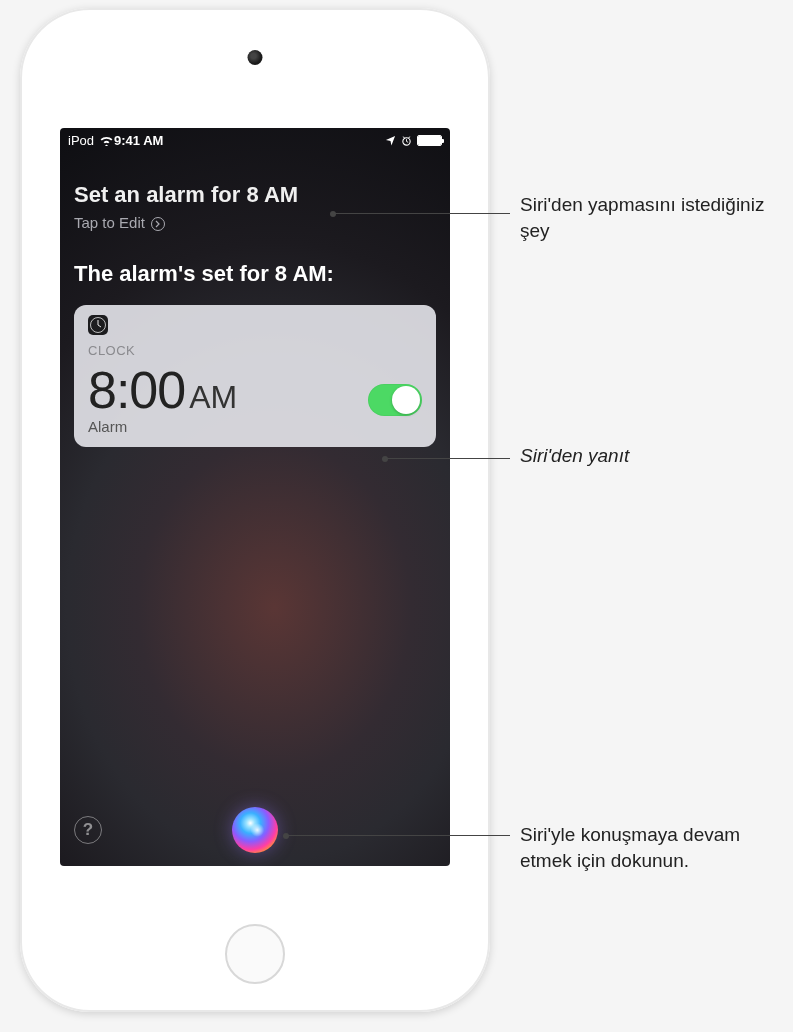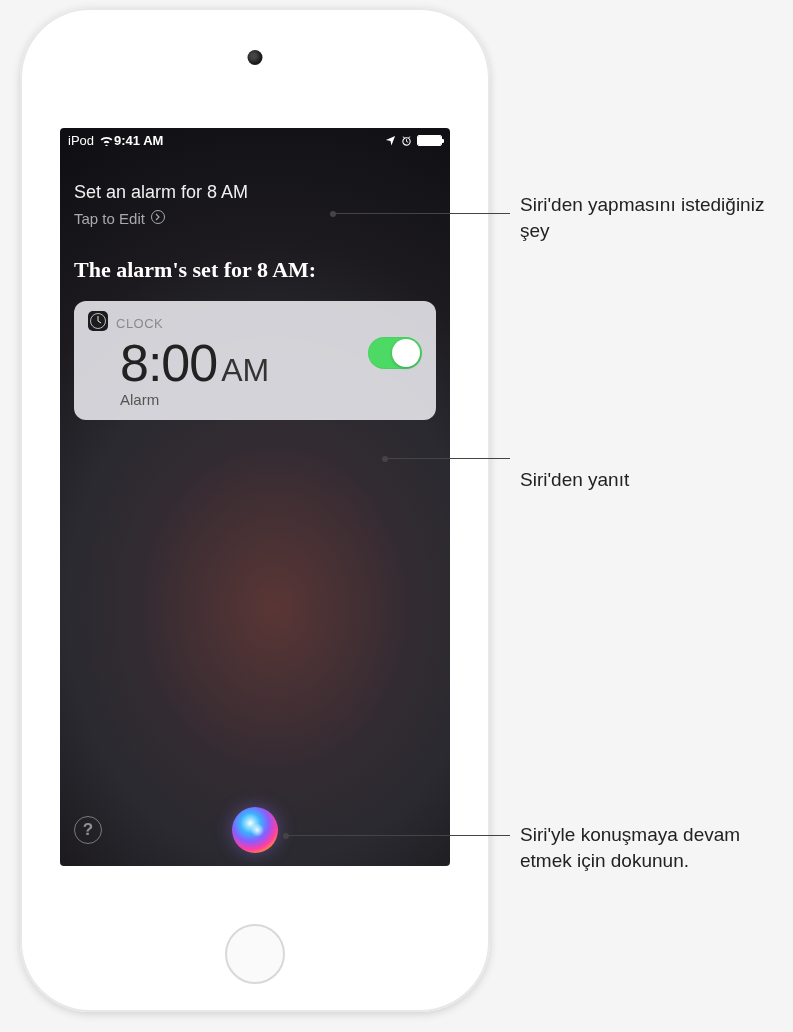--- a/index.html
+++ b/index.html
@@ -63,67 +63,66 @@
     .sb-left { display: flex; align-items: center; gap: 5px; justify-content: space-between; }
     .sb-center { flex: 1; text-align: left; font-weight: 600; }
     .sb-right { display: flex; align-items: center; gap: 5px; }
     .wifi-icon { width: 15px; height: 11px; }
     .battery-icon { width: 25px; height: 11px; border: 1px solid #fff; border-radius: 2px; position: relative; }
     .battery-icon::after { content:''; position:absolute; right:-3px; top:3px; width:2px; height:4px; background:#fff; border-radius:0 1px 1px 0;}
     .battery-fill { width: 100%; height: 100%; background:#fff; border-radius:1px; }
 
     .siri-content { padding: 30px 14px 0 14px; }
     .user-request {
-      font-size: 18px;
-      font-weight: 400;
+      font-size: 22px;
+      font-weight: 700;
       color: #f0f0f0;
       line-height: 1.2;
     }
     .tap-to-edit {
       display: flex;
-      align-items: flex-start;
+      align-items: flex-end;
       gap: 6px;
       font-size: 15px;
       color: #a9a9b0;
       margin-top: 6px;
     }
     .tap-to-edit .chev {
       width: 14px; height: 14px;
       border: 1px solid #a9a9b0;
       border-radius: 50%;
       display:flex; align-items:center; justify-content:center;
     }
     .tap-to-edit .chev svg { width:6px; height:8px; }
     .siri-response {
       font-size: 22px;
       font-weight: 600;
       color: #fff;
       margin-top: 30px;
-      font-family: Liberation Serif, serif;
     }
     .clock-card {
       margin-top: 18px;
       background: rgba(235, 235, 240, 0.88);
       border-radius: 12px;
       color: #333;
       padding: 0;
       overflow: hidden;
     }
     .card-head {
-      display:flex; align-items:flex-end; gap:8px;
+      display:flex; align-items:flex-start; gap:8px;
       padding: 10px 14px 6px 14px;
       color: #8a8a8e;
       font-size: 13px;
       letter-spacing: 0.5px;
+      flex-direction: column;
     }
     .clock-icon { width:20px; height:20px; }
     .card-body {
-      display:flex; align-items:flex-start; justify-content:space-between;
+      display:flex; align-items:center; justify-content:space-between;
       padding: 0 14px 12px 14px;
-      margin-left: 32px;
     }
     .time-block { display:flex; flex-direction:column; }
     .time-row { display:flex; align-items: baseline; gap:4px; }
     .time-main { font-size: 52px; font-weight: 200; color:#222; letter-spacing:-1px; line-height:1; }
     .time-ampm { font-size: 32px; font-weight: 200; color:#333; }
     .alarm-label { font-size: 15px; color:#555; margin-top:2px; }
     .toggle {
       width: 54px; height: 32px;
       background:#4cd964;
       border-radius: 16px;
@@ -254,16 +253,16 @@
       <div class="siri-orb"></div>
     </div>
 
   </div>
 </div>
 
 <div class="callout-line" style="left:333px; top:213px; width:177px;"></div>
 <div class="callout" style="left:520px; top:192px; width:260px;">Siri'den yapmasını istediğiniz şey</div>
 
 <div class="callout-line" style="left:385px; top:458px; width:125px;"></div>
-<div class="callout" style="left:520px; top:467px; width:260px;">Siri'den yanıt</div>
+<div class="callout" style="left:520px; top:443px; width:260px;font-style:italic;">Siri'den yanıt</div>
 
 <div class="callout-line" style="left:286px; top:835px; width:224px;"></div>
 <div class="callout" style="left:520px; top:822px; width:260px;">Siri'yle konuşmaya devam etmek için dokunun.</div>
 
 </body></html>

